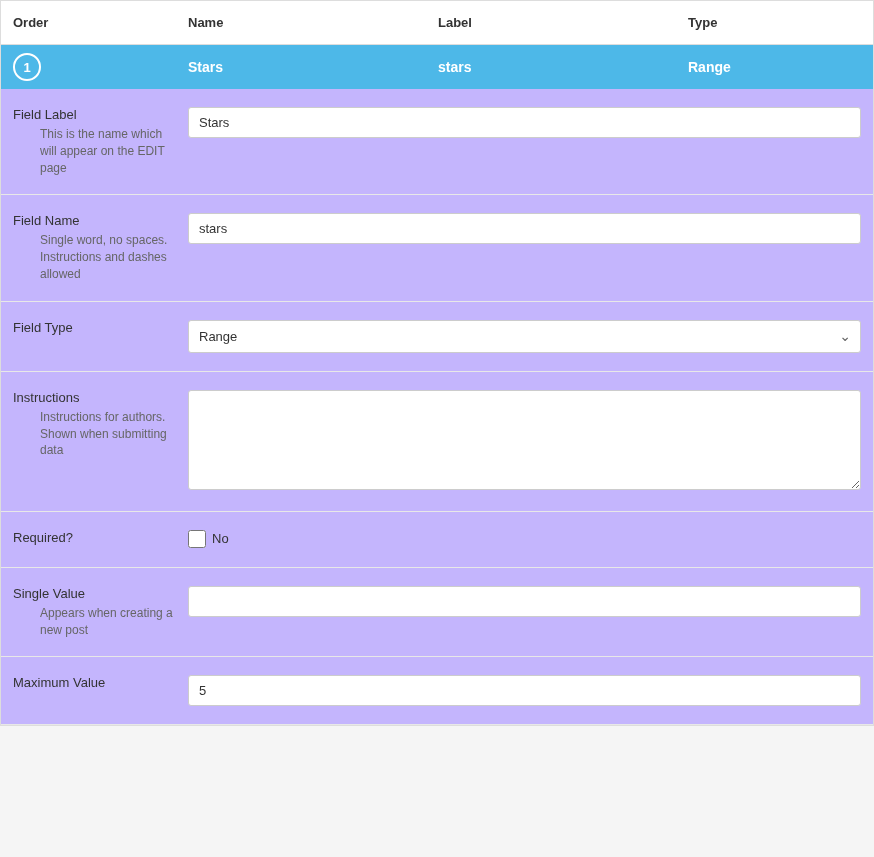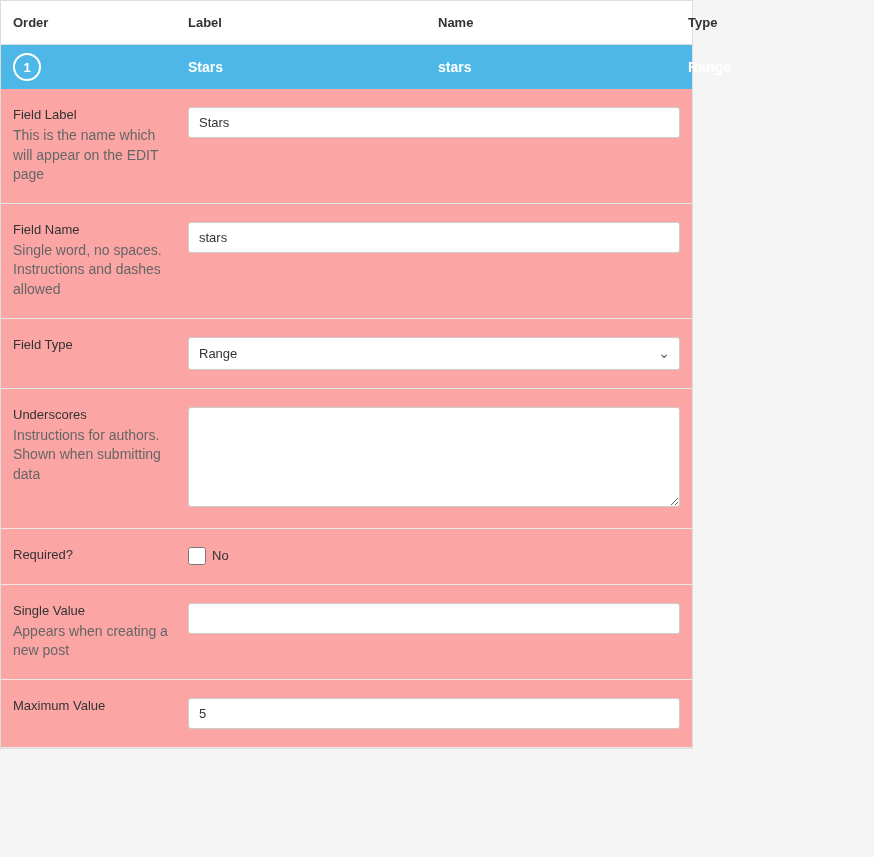--- a/index.html
+++ b/index.html
@@ -7,22 +7,22 @@
       margin: 0;
       padding: 0;
     }
     body {
       font-family: Arial, sans-serif;
       font-size: 13px;
       background: #f5f5f5;
       color: #333;
     }
     .container {
-      width: 693px;
-      background: #fca5a5;
+      width: 874px;
+      background: #c4b5fd;
       border: 1px solid #ddd;
     }
     .table-header {
       display: grid;
       grid-template-columns: 175px 250px 250px 199px;
       background: #fff;
       border-bottom: 1px solid #ddd;
       padding: 8px 0;
     }
     .table-header .col {
@@ -74,23 +74,24 @@
     .field-meta {
       padding-right: 10px;
     }
     .field-meta-label {
       font-weight: normal;
       font-size: 13px;
       color: #333;
       margin-bottom: 4px;
     }
     .field-meta-desc {
-      font-size: 14px;
+      font-size: 12px;
       color: #666;
       line-height: 1.4;
+      margin-left: 27px;
     }
     .field-input {
       width: 100%;
     }
     input[type="text"] {
       width: 100%;
       padding: 7px 10px;
       border: 1px solid #ccc;
       border-radius: 3px;
       font-size: 13px;
@@ -159,22 +160,22 @@
       color: #333;
     }
   </style>
 </head>
 <body>
 
 <div class="container">
 
   <div class="table-header">
     <div class="col">Order</div>
+    <div class="col">Name</div>
     <div class="col">Label</div>
-    <div class="col">Name</div>
     <div class="col">Type</div>
   </div>
 
   <div class="table-row-highlight">
     <div class="order-cell">
       <div class="order-badge">1</div>
     </div>
     <div class="row-cell">Stars</div>
     <div class="row-cell">stars</div>
     <div class="row-cell">Range</div>
@@ -213,21 +214,21 @@
         <option>Checkbox</option>
         <option>Radio</option>
         <option>Date</option>
       </select>
       <span class="chevron">⌄</span>
     </div>
   </div>
 
   <div class="form-section">
     <div class="field-meta">
-      <div class="field-meta-label">Underscores</div>
+      <div class="field-meta-label">Instructions</div>
       <div class="field-meta-desc">Instructions for authors. Shown when submitting data</div>
     </div>
     <div class="field-input">
       <textarea style=""></textarea>
     </div>
   </div>
 
   <div class="form-section">
     <div class="field-meta">
       <div class="field-meta-label">Required?</div>

